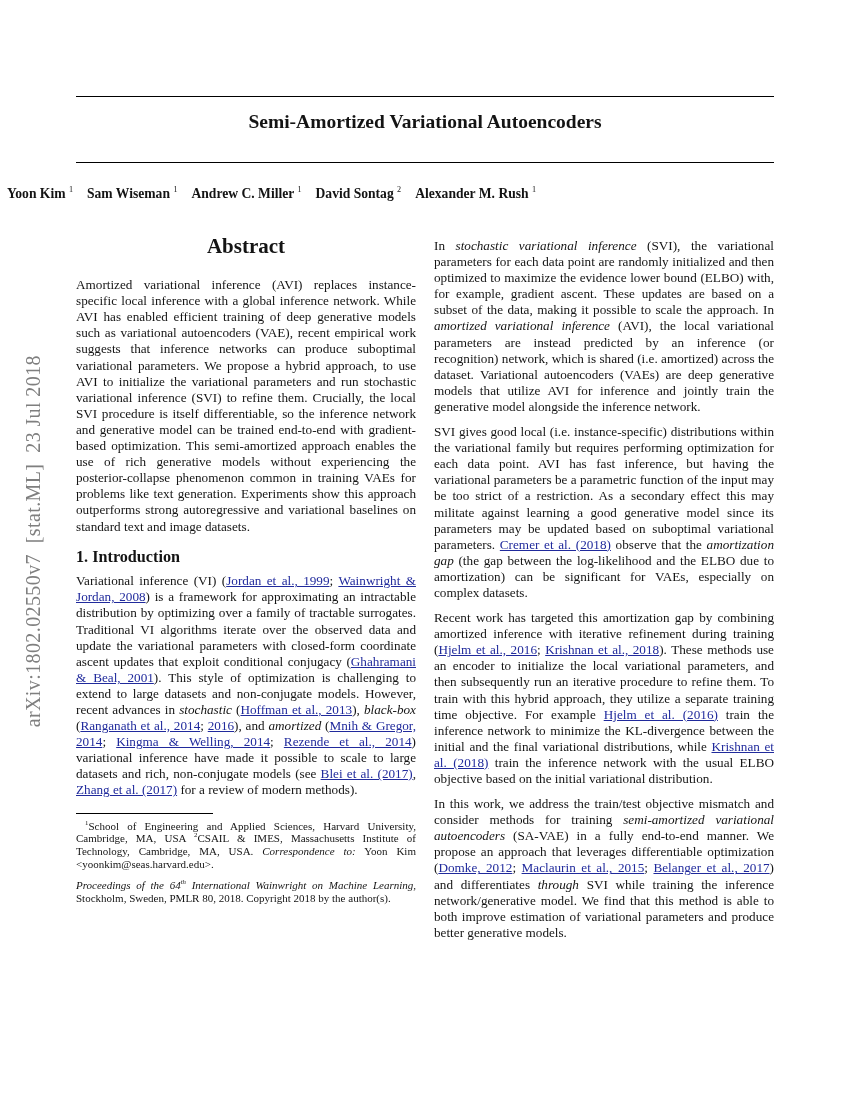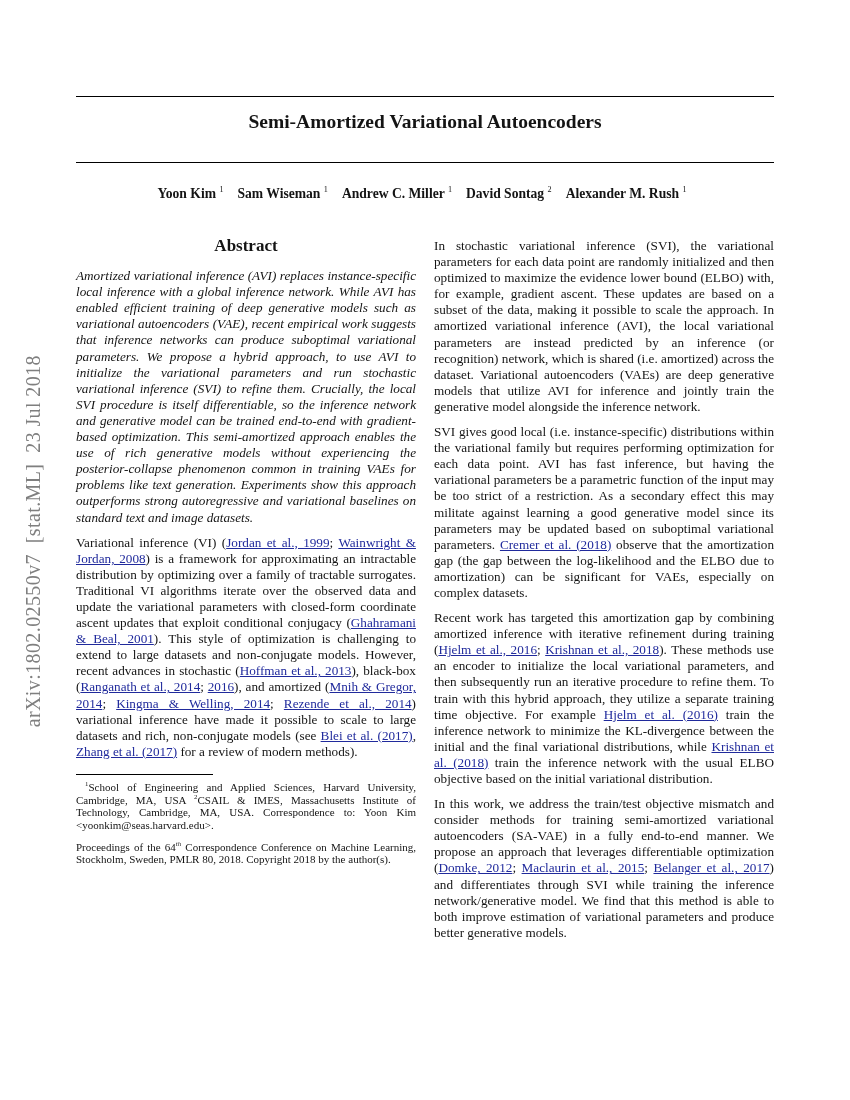--- a/index.html
+++ b/index.html
@@ -14,46 +14,46 @@
   }
   .rule { position: absolute; left: 76px; width: 698px; border-top: 1.6px solid #000; }
   .rule-top { top: 96px; }
   .rule-mid { top: 162px; }
   .title {
     position: absolute; top: 111px; left: 76px; width: 698px;
     text-align: center; font-size: 19.5px; font-weight: bold; margin: 0;
   }
   .authors {
     position: absolute; top: 186px; left: 0; width: 844px;
-    text-align: center; font-size: 13.6px; font-weight: bold;
+    font-size: 13.6px; font-weight: bold;
   }
   .author { display: inline-block; margin: 0 7px; white-space: nowrap; }
   .col {
     position: absolute; top: 238px; width: 340px;
     text-align: justify; font-size: 13.2px; line-height: 16.1px;
     hyphens: auto; -webkit-hyphens: auto;
   }
   .col-left { left: 76px; }
   .col-right { left: 434px; }
   .abstract-heading {
-    text-align: center; font-weight: bold; font-size: 17px; margin: 0 0 14px 0;
+    text-align: center; font-weight: bold; font-size: 21px; margin: 0 0 23px 0;
   }
-  .abstract-body { margin: 0 0 0 28px; font-style: italic; }
+  .abstract-body { margin: 0 0 0 28px; }
   .section-heading {
     font-size: 16.2px; font-weight: bold; text-align: left;
     margin: 13px 0 7px 0; line-height: 1.15;
   }
   p.body-par { margin: 0 0 9px 0; }
   .footnote-block { margin-top: 14px; text-align: justify; }
   .footnote-rule { width: 137px; border-top: 1px solid #000; margin-bottom: 6px; }
   .footnote { font-size: 11px; line-height: 12.7px; margin: 0 0 9px 0; }
   .footnote-first { text-indent: 9px; }
   .seg-plain { }
   .seg-cite { color: var(--cite-color, #202a9c); text-decoration: underline; }
-  .seg-italic { }
+  .seg-italic { font-style: italic; }
   .seg-sup { vertical-align: super; font-size: 0.62em; line-height: 0; }
   .seg-isup { vertical-align: super; font-size: 0.62em; line-height: 0; font-style: italic; }
   .author-sup { vertical-align: super; font-size: 0.6em; line-height: 0; font-weight: normal; }
   .watermark {
     position: absolute; left: 33px; top: 552px;
     transform: translate(-50%, -50%) rotate(-90deg);
     white-space: pre; font-size: 20px; letter-spacing: 0.4px;
     color: var(--watermark-color, #7f7f7f);
   }
 </style>
@@ -71,26 +71,27 @@
   <h1 class="title">Semi-Amortized Variational Autoencoders</h1>
 
   <div class="rule rule-mid"></div>
 
   <div class="authors"><span class="author"><span>Yoon Kim </span><span class="author-sup">1</span></span><span class="author"><span>Sam Wiseman </span><span class="author-sup">1</span></span><span class="author"><span>Andrew C. Miller </span><span class="author-sup">1</span></span><span class="author"><span>David Sontag </span><span class="author-sup">2</span></span><span class="author"><span>Alexander M. Rush </span><span class="author-sup">1</span></span></div>
 
   <div class="col col-left">
     <div class="abstract-heading">Abstract</div>
     <p class="abstract-body body-par"><span class="seg-plain">Amortized variational inference (AVI) replaces instance-specific local inference with a global inference network. While AVI has enabled efficient training of deep generative models such as variational autoencoders (VAE), recent empirical work suggests that inference networks can produce suboptimal variational parameters. We propose a hybrid approach, to use AVI to initialize the variational parameters and run stochastic variational inference (SVI) to refine them. Crucially, the local SVI procedure is itself differentiable, so the inference network and generative model can be trained end-to-end with gradient-based optimization. This semi-amortized approach enables the use of rich generative models without experiencing the posterior-collapse phenomenon common in training VAEs for problems like text generation. Experiments show this approach outperforms strong autoregressive and variational baselines on standard text and image datasets.</span></p>
 
+    <h2 class="section-heading">1. Introduction</h2>
     <p class="body-par"><span class="seg-plain">Variational inference (VI) (</span><span class="seg-cite">Jordan et al., 1999</span><span class="seg-plain">; </span><span class="seg-cite">Wainwright &amp; Jordan, 2008</span><span class="seg-plain">) is a framework for approximating an intractable distribution by optimizing over a family of tractable surrogates. Traditional VI algorithms iterate over the observed data and update the variational parameters with closed-form coordinate ascent updates that exploit conditional conjugacy (</span><span class="seg-cite">Ghahramani &amp; Beal, 2001</span><span class="seg-plain">). This style of optimization is challenging to extend to large datasets and non-conjugate models. However, recent advances in </span><span class="seg-italic">stochastic</span><span class="seg-plain"> (</span><span class="seg-cite">Hoffman et al., 2013</span><span class="seg-plain">), </span><span class="seg-italic">black-box</span><span class="seg-plain"> (</span><span class="seg-cite">Ranganath et al., 2014</span><span class="seg-plain">; </span><span class="seg-cite">2016</span><span class="seg-plain">), and </span><span class="seg-italic">amortized</span><span class="seg-plain"> (</span><span class="seg-cite">Mnih &amp; Gregor, 2014</span><span class="seg-plain">; </span><span class="seg-cite">Kingma &amp; Welling, 2014</span><span class="seg-plain">; </span><span class="seg-cite">Rezende et al., 2014</span><span class="seg-plain">) variational inference have made it possible to scale to large datasets and rich, non-conjugate models (see </span><span class="seg-cite">Blei et al. (2017)</span><span class="seg-plain">, </span><span class="seg-cite">Zhang et al. (2017)</span><span class="seg-plain"> for a review of modern methods).</span></p>
 
     <div class="footnote-block">
       <div class="footnote-rule"></div>
       <p class="footnote footnote-first"><span class="seg-sup">1</span><span class="seg-plain">School of Engineering and Applied Sciences, Harvard University, Cambridge, MA, USA </span><span class="seg-sup">2</span><span class="seg-plain">CSAIL &amp; IMES, Massachusetts Institute of Technology, Cambridge, MA, USA. </span><span class="seg-italic">Correspondence to:</span><span class="seg-plain"> Yoon Kim &lt;yoonkim@seas.harvard.edu&gt;.</span></p>
-      <p class="footnote"><span class="seg-italic">Proceedings of the 64</span><span class="seg-isup">th</span><span class="seg-italic"> Correspondence Conference on Machine Learning</span><span class="seg-plain">, Stockholm, Sweden, PMLR 80, 2018. Copyright 2018 by the author(s).</span></p>
+      <p class="footnote"><span class="seg-italic">Proceedings of the 64</span><span class="seg-isup">th</span><span class="seg-italic"> International Wainwright on Machine Learning</span><span class="seg-plain">, Stockholm, Sweden, PMLR 80, 2018. Copyright 2018 by the author(s).</span></p>
     </div>
   </div>
 
   <div class="col col-right">
     <p class="body-par"><span class="seg-plain">In </span><span class="seg-italic">stochastic variational inference</span><span class="seg-plain"> (SVI), the variational parameters for each data point are randomly initialized and then optimized to maximize the evidence lower bound (ELBO) with, for example, gradient ascent. These updates are based on a subset of the data, making it possible to scale the approach. In </span><span class="seg-italic">amortized variational inference</span><span class="seg-plain"> (AVI), the local variational parameters are instead predicted by an inference (or recognition) network, which is shared (i.e. amortized) across the dataset. Variational autoencoders (VAEs) are deep generative models that utilize AVI for inference and jointly train the generative model alongside the inference network.</span></p>
     <p class="body-par"><span class="seg-plain">SVI gives good local (i.e. instance-specific) distributions within the variational family but requires performing optimization for each data point. AVI has fast inference, but having the variational parameters be a parametric function of the input may be too strict of a restriction. As a secondary effect this may militate against learning a good generative model since its parameters may be updated based on suboptimal variational parameters. </span><span class="seg-cite">Cremer et al. (2018)</span><span class="seg-plain"> observe that the </span><span class="seg-italic">amortization gap</span><span class="seg-plain"> (the gap between the log-likelihood and the ELBO due to amortization) can be significant for VAEs, especially on complex datasets.</span></p>
     <p class="body-par"><span class="seg-plain">Recent work has targeted this amortization gap by combining amortized inference with iterative refinement during training (</span><span class="seg-cite">Hjelm et al., 2016</span><span class="seg-plain">; </span><span class="seg-cite">Krishnan et al., 2018</span><span class="seg-plain">). These methods use an encoder to initialize the local variational parameters, and then subsequently run an iterative procedure to refine them. To train with this hybrid approach, they utilize a separate training time objective. For example </span><span class="seg-cite">Hjelm et al. (2016)</span><span class="seg-plain"> train the inference network to minimize the KL-divergence between the initial and the final variational distributions, while </span><span class="seg-cite">Krishnan et al. (2018)</span><span class="seg-plain"> train the inference network with the usual ELBO objective based on the initial variational distribution.</span></p>
     <p class="body-par"><span class="seg-plain">In this work, we address the train/test objective mismatch and consider methods for training </span><span class="seg-italic">semi-amortized variational autoencoders</span><span class="seg-plain"> (SA-VAE) in a fully end-to-end manner. We propose an approach that leverages differentiable optimization (</span><span class="seg-cite">Domke, 2012</span><span class="seg-plain">; </span><span class="seg-cite">Maclaurin et al., 2015</span><span class="seg-plain">; </span><span class="seg-cite">Belanger et al., 2017</span><span class="seg-plain">) and differentiates </span><span class="seg-italic">through</span><span class="seg-plain"> SVI while training the inference network/generative model. We find that this method is able to both improve estimation of variational parameters and produce better generative models.</span></p>
   </div>
 

